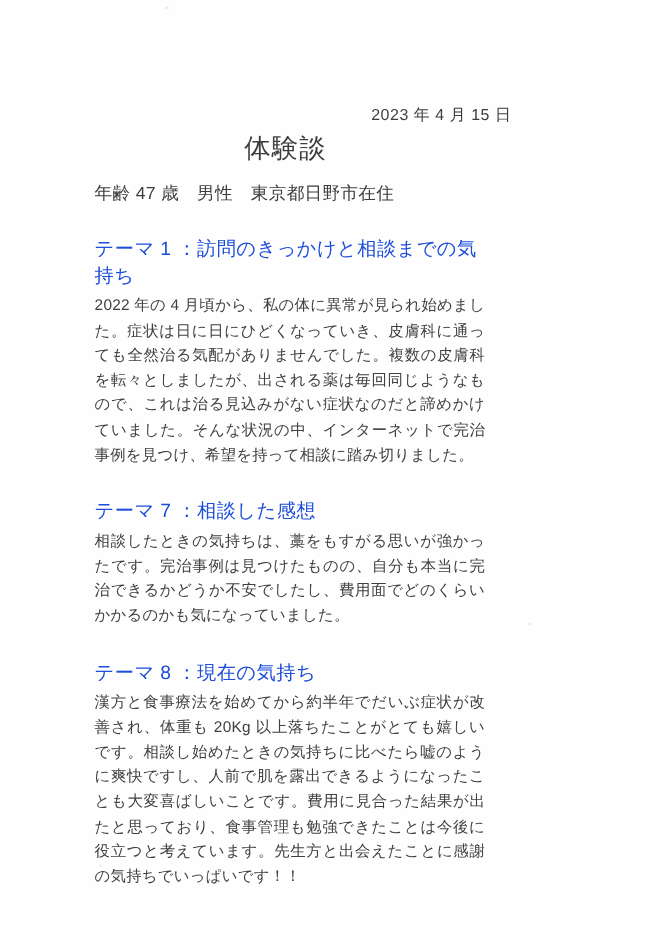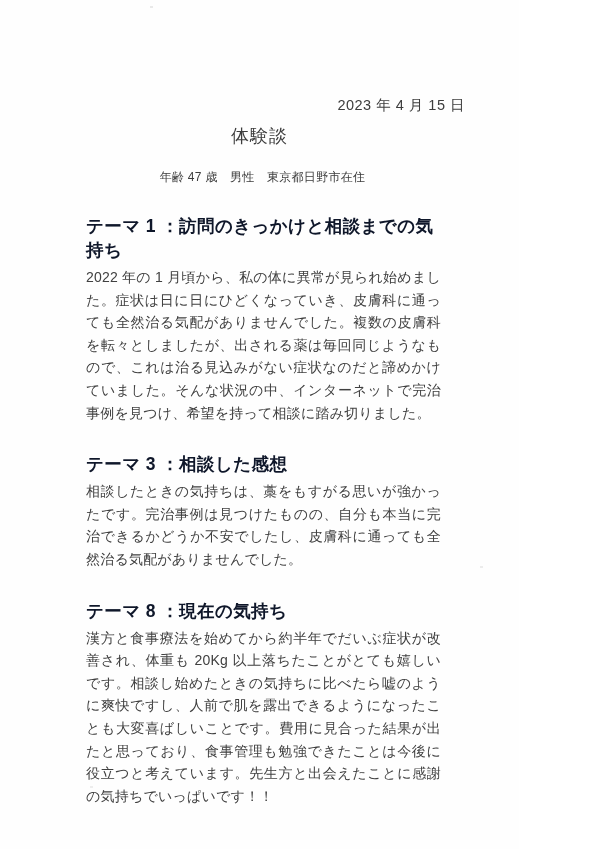--- a/index.html
+++ b/index.html
@@ -30,42 +30,40 @@
   .date-line {
     padding: 96px 54px 0 0;
     text-align: right;
     font-size: 14.5px;
     line-height: 18px;
     letter-spacing: 0.5px;
   }
   .doc-title {
     margin-top: 11px;
     text-align: center;
-    font-size: 18px;
+    font-size: 24px;
     line-height: 22px;
     letter-spacing: 1px;
   }
   .profile-line {
     margin: 21px 80px 0 86px;
-    font-size: 12px;
+    font-size: 16px;
     line-height: 18px;
     letter-spacing: 0.3px;
-    text-align: center;
   }
   .doc-body {
     margin: 0 78px 0 86px;
   }
   .section { margin-top: 0; }
   .section-heading {
     margin-top: 28px;
     font-size: 17.5px;
     line-height: 24px;
     letter-spacing: 0.4px;
-    color: #0f172a;
-    font-weight: bold;
+    color: #1d4ed8;
   }
   .section-body {
     margin-top: 4px;
     font-size: 14px;
     line-height: 22.6px;
     letter-spacing: 0.2px;
     text-align: justify;
     text-justify: inter-ideograph;
     color: #404040;
   }
@@ -78,26 +76,26 @@
   <div class="date-line">2023 年 4 月 15 日</div>
 
   <div class="doc-title">体験談</div>
 
   <div class="profile-line">年齢 47 歳　男性　東京都日野市在住</div>
 
   <div class="doc-body">
 
     <div class="section">
       <div class="section-heading">テーマ 1 ：訪問のきっかけと相談までの気持ち</div>
-      <div class="section-body">2022 年の 1 月頃から、私の体に異常が見られ始めました。症状は日に日にひどくなっていき、皮膚科に通っても全然治る気配がありませんでした。複数の皮膚科を転々としましたが、出される薬は毎回同じようなもので、これは治る見込みがない症状なのだと諦めかけていました。そんな状況の中、インターネットで完治事例を見つけ、希望を持って相談に踏み切りました。</div>
+      <div class="section-body">2022 年の 4 月頃から、私の体に異常が見られ始めました。症状は日に日にひどくなっていき、皮膚科に通っても全然治る気配がありませんでした。複数の皮膚科を転々としましたが、出される薬は毎回同じようなもので、これは治る見込みがない症状なのだと諦めかけていました。そんな状況の中、インターネットで完治事例を見つけ、希望を持って相談に踏み切りました。</div>
     </div>
 
     <div class="section">
-      <div class="section-heading">テーマ 3 ：相談した感想</div>
-      <div class="section-body">相談したときの気持ちは、藁をもすがる思いが強かったです。完治事例は見つけたものの、自分も本当に完治できるかどうか不安でしたし、皮膚科に通っても全然治る気配がありませんでした。</div>
+      <div class="section-heading">テーマ 7 ：相談した感想</div>
+      <div class="section-body">相談したときの気持ちは、藁をもすがる思いが強かったです。完治事例は見つけたものの、自分も本当に完治できるかどうか不安でしたし、費用面でどのくらいかかるのかも気になっていました。</div>
     </div>
 
 
     <div class="section">
       <div class="section-heading">テーマ 8 ：現在の気持ち</div>
       <div class="section-body">漢方と食事療法を始めてから約半年でだいぶ症状が改善され、体重も 20Kg 以上落ちたことがとても嬉しいです。相談し始めたときの気持ちに比べたら嘘のように爽快ですし、人前で肌を露出できるようになったことも大変喜ばしいことです。費用に見合った結果が出たと思っており、食事管理も勉強できたことは今後に役立つと考えています。先生方と出会えたことに感謝の気持ちでいっぱいです！！</div>
     </div>
 
   </div>
 </div>

